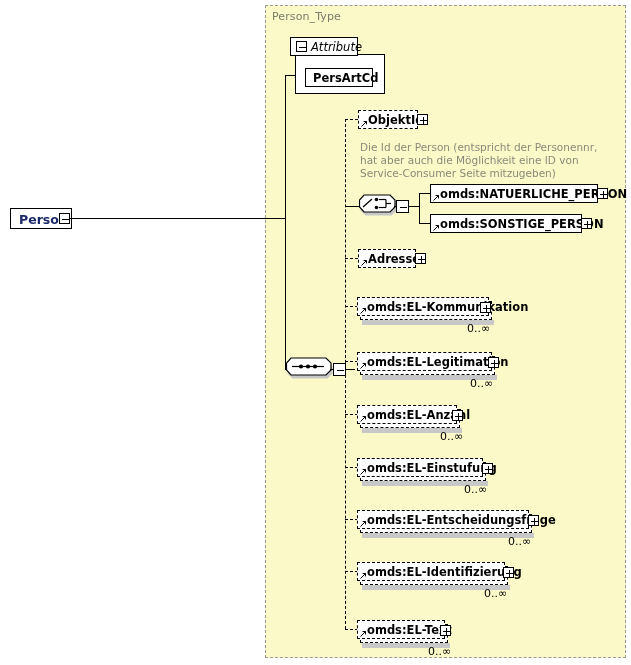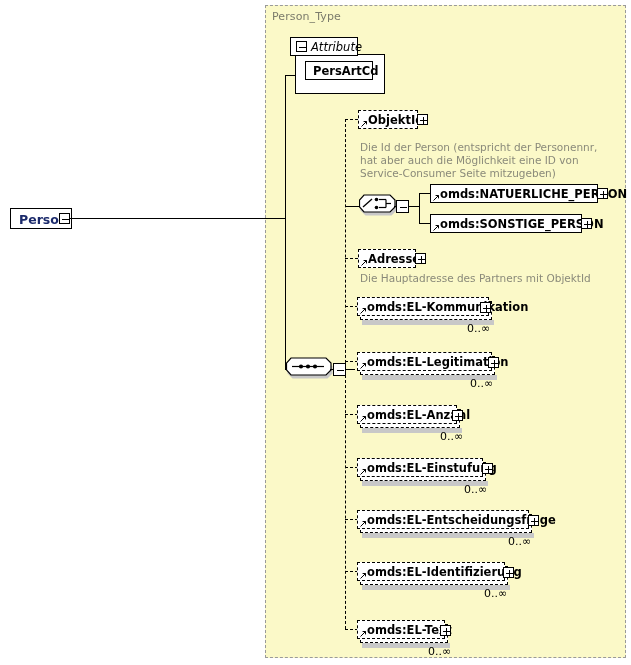--- a/index.html
+++ b/index.html
@@ -129,21 +129,21 @@
   <div class="ln h" style="left:70px;top:218px;width:215px;"></div>
 
   <div class="attrgroup" style="left:295px;top:54px;width:90px;height:40px;"></div>
   <div class="attrgroup-hdr" style="left:290px;top:37px;width:68px;">
     <span class="lbl">Attribute</span>
   </div>
   <div class="expander" style="left:296px;top:41px;">
     <i class="h"></i>
   </div>
 
-  <div class="nodebox solid norep" style="left:305px;top:61px;width:68px;">
+  <div class="nodebox solid norep" style="left:305px;top:68px;width:68px;">
     <span class="lbl" style="left:7px;">PersArtCd</span>
   </div>
 
   <div class="ln v" style="left:285px;top:75px;height:144px;"></div>
   <div class="ln h" style="left:285px;top:75px;width:11px;"></div>
   <div class="ln v" style="left:285px;top:218px;height:151px;"></div>
   <div class="ln h" style="left:285px;top:369px;width:12px;"></div>
 
   <div class="compositor" style="left:286px;top:356px;">
     <svg width="58" height="27" viewBox="0 0 58 27">
@@ -235,21 +235,20 @@
     <span class="refarrow">
       <svg width="7" height="7" viewBox="0 0 7 7">
           <path d="M0.5,6.5 L5.5,1.5 M5.5,1.5 L2.6,1.5 M5.5,1.5 L5.5,4.4" stroke="#000" stroke-width="1" fill="none"></path>
         </svg>
     </span>
   </div>
   <div class="expander" style="left:415px;top:253px;">
     <i class="h"></i>
       <i class="v"></i>
   </div>
-  <div class="anno" style="left:360px;top:272px;width:238px;">Die Hauptadresse des Partners mit ObjektId</div>
 
   <div class="dln h" style="left:345px;top:306px;width:13px;"></div>
   <div class="rep-shadow" style="left:362px;top:320px;width:132px;"></div>
   <div class="rep-ghost" style="left:360px;top:301px;width:132px;"></div>
   <div class="nodebox dashed" style="left:357px;top:297px;width:132px;">
     <span class="lbl">omds:EL-Kommunikation</span>
     <span class="refarrow">
       <svg width="7" height="7" viewBox="0 0 7 7">
           <path d="M0.5,6.5 L5.5,1.5 M5.5,1.5 L2.6,1.5 M5.5,1.5 L5.5,4.4" stroke="#000" stroke-width="1" fill="none"></path>
         </svg>

